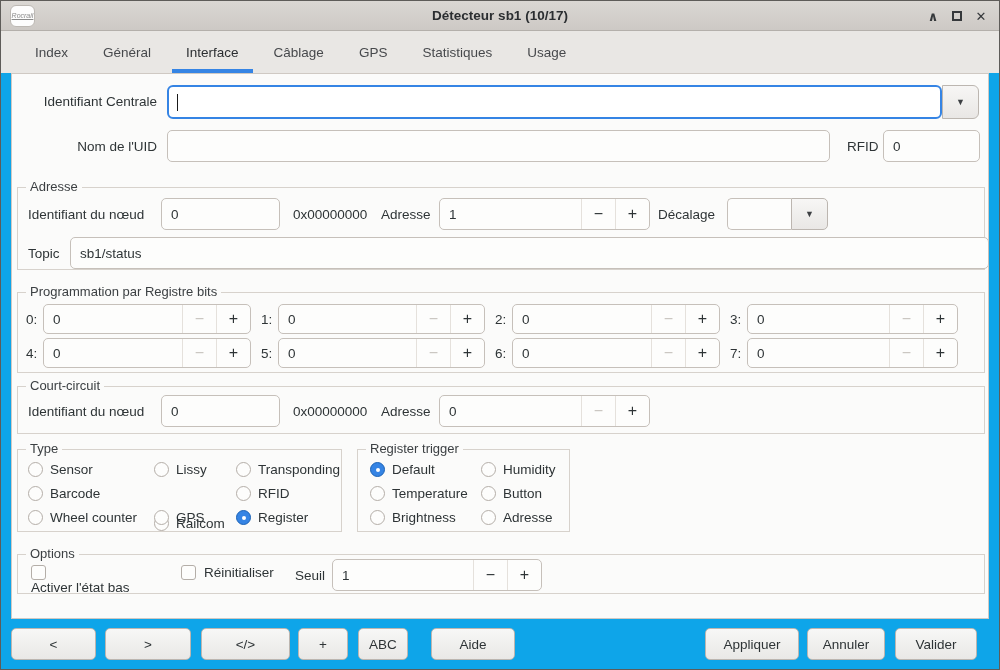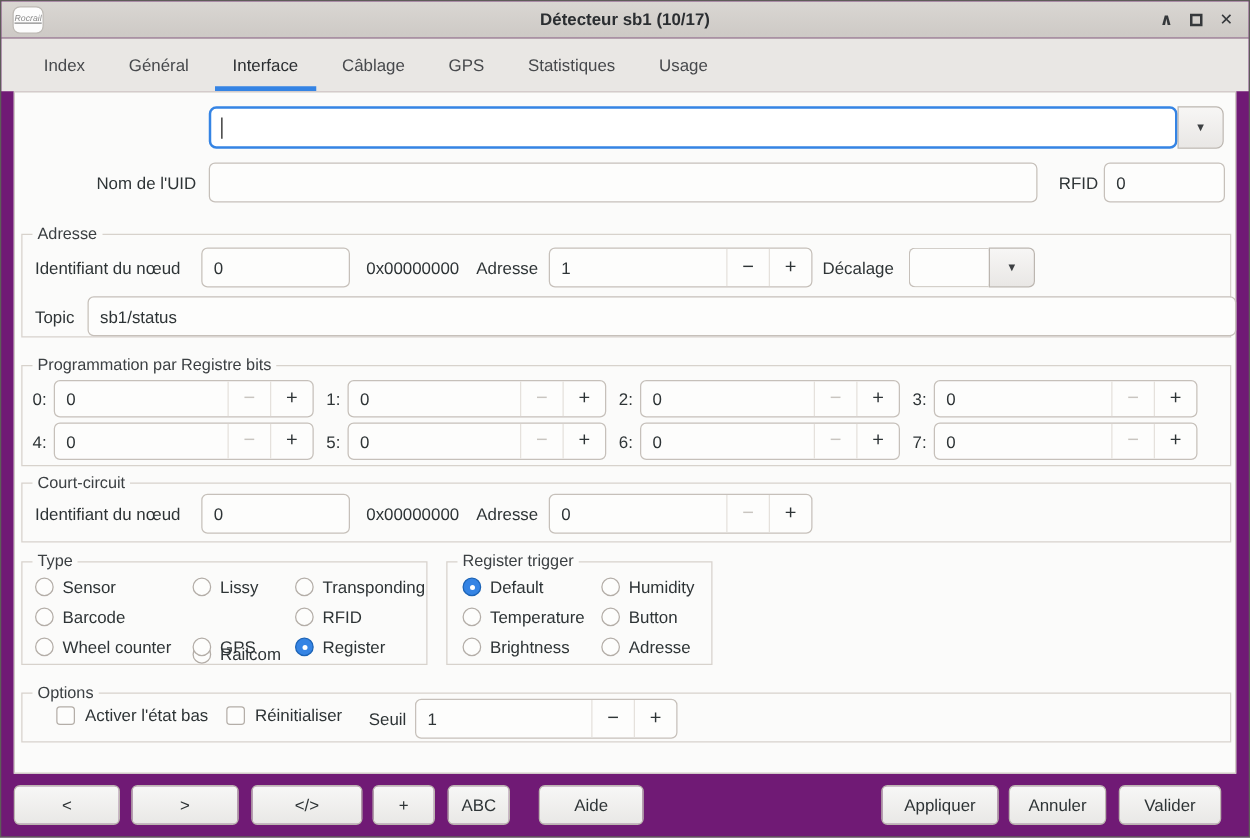--- a/index.html
+++ b/index.html
@@ -1,21 +1,21 @@
 <!DOCTYPE html>
 <html><head>
 <meta charset="utf-8">
 <style>
   * { box-sizing: border-box; margin: 0; padding: 0; }
   html,body { background:#888; }
   body { font-family: "Liberation Sans", "DejaVu Sans", sans-serif; }
 
   .window {
     position: relative; width: 1000px; height: 670px;
-    background: #701a75; border: 1px solid #5e5c59; overflow: hidden;
+    background: #0ea5e9; border: 1px solid #5e5c59; overflow: hidden;
   }
 
   
   .titlebar {
     position: absolute; left:0; top:0; width:100%; height:30px;
     background: linear-gradient(#dad7d3,#cdc9c5);
     border-bottom: 1px solid #b4b0ab;
   }
   .app-icon {
     position:absolute; left:9px; top:4px; width:25px; height:22px;
@@ -175,20 +175,21 @@
     <div class="tab">Général</div>
     <div class="tab active">Interface</div>
     <div class="tab">Câblage</div>
     <div class="tab">GPS</div>
     <div class="tab">Statistiques</div>
     <div class="tab">Usage</div>
   </div>
 
   <div class="panel">
 
+    <span class="lbl right" style="left:12px; top:11px; width:133px;">Identifiant Centrale</span>
     <div class="entry-focused" style="left:155px; top:11px; width:775px; height:34px;">
       <span class="caret"></span>
         <span></span>
     </div>
     <div class="drop-btn" style="left:930px; top:11px; width:37px; height:34px;">
       <span>▼</span>
     </div>
 
     <span class="lbl right" style="left:12px; top:56px; width:133px;">Nom de l'UID</span>
     <div class="field" style="left:155px; top:56px; width:663px;"><span></span></div>
@@ -347,21 +348,21 @@
           <span class="opt-label">Brightness</span>
         </div>
       <div class="opt" style="left:123px; top:60px;">
           <span class="radio"></span>
           <span class="opt-label">Adresse</span>
         </div>
     </div>
 
     <div class="group" style="left:5px; top:480px; width:968px; height:40px;">
       <span class="group-title">Options</span>
-      <div class="opt" style="left:27px; top:10px;">
+      <div class="opt" style="left:13px; top:10px;flex-direction:column;">
           <span class="checkbox"></span>
           <span class="opt-label">Activer l'état bas</span>
         </div>
       <div class="opt" style="left:163px; top:10px;">
           <span class="checkbox"></span>
           <span class="opt-label">Réinitialiser</span>
         </div>
       <span class="lbl" style="left:277px; top:4px;">Seuil</span>
       <div class="spin" style="left:314px; top:4px; width:210px;">
         <span class="spin-val">1</span>

